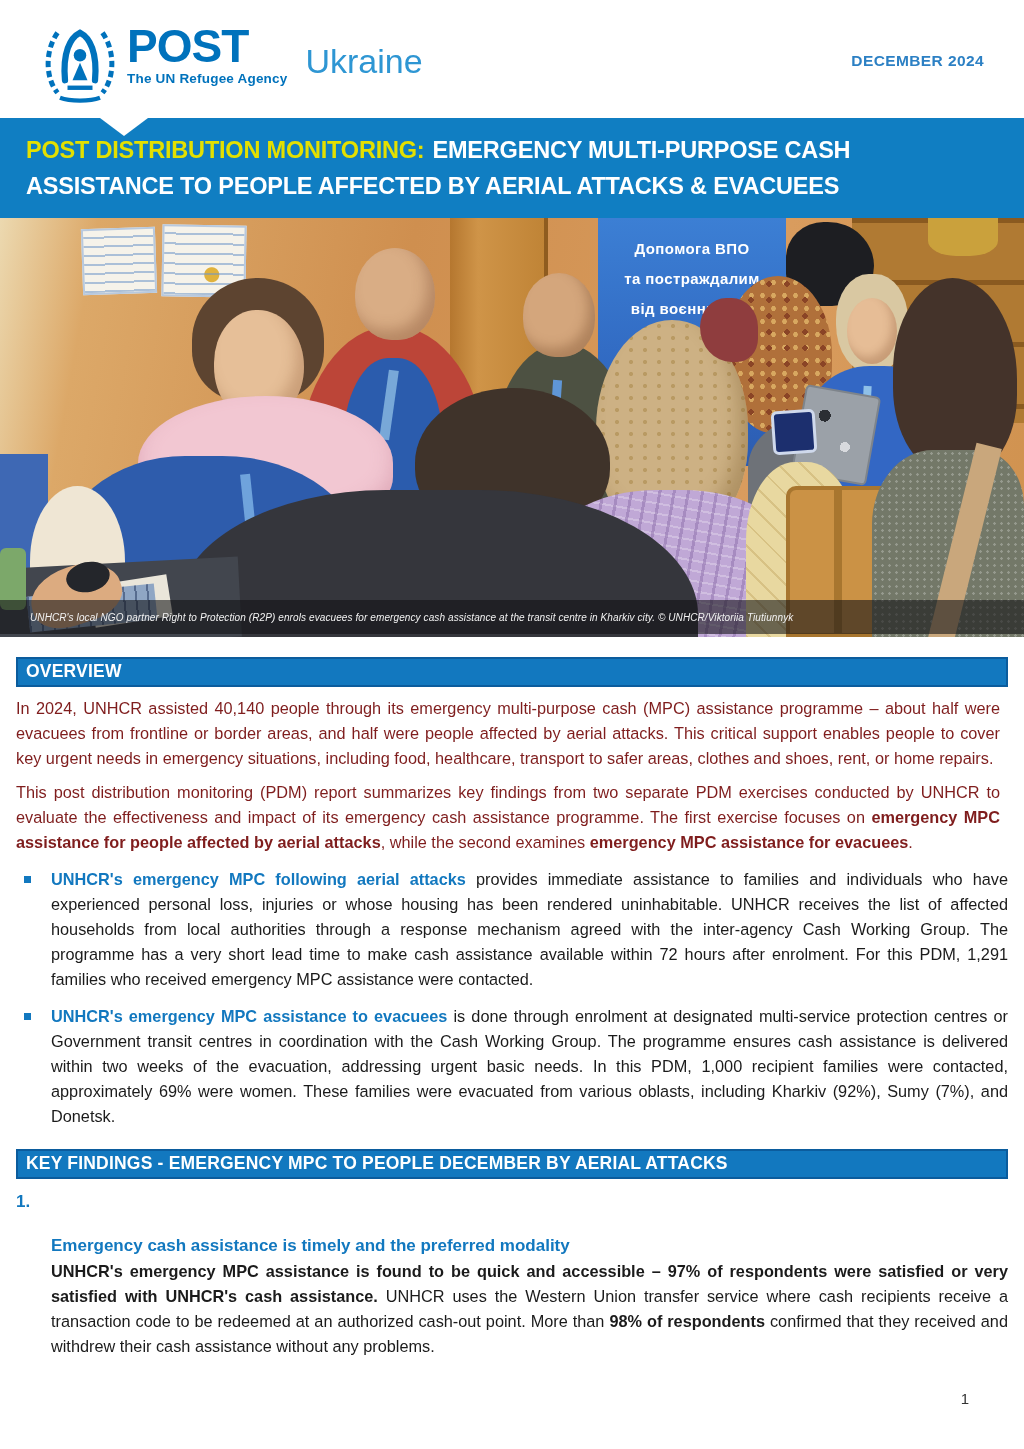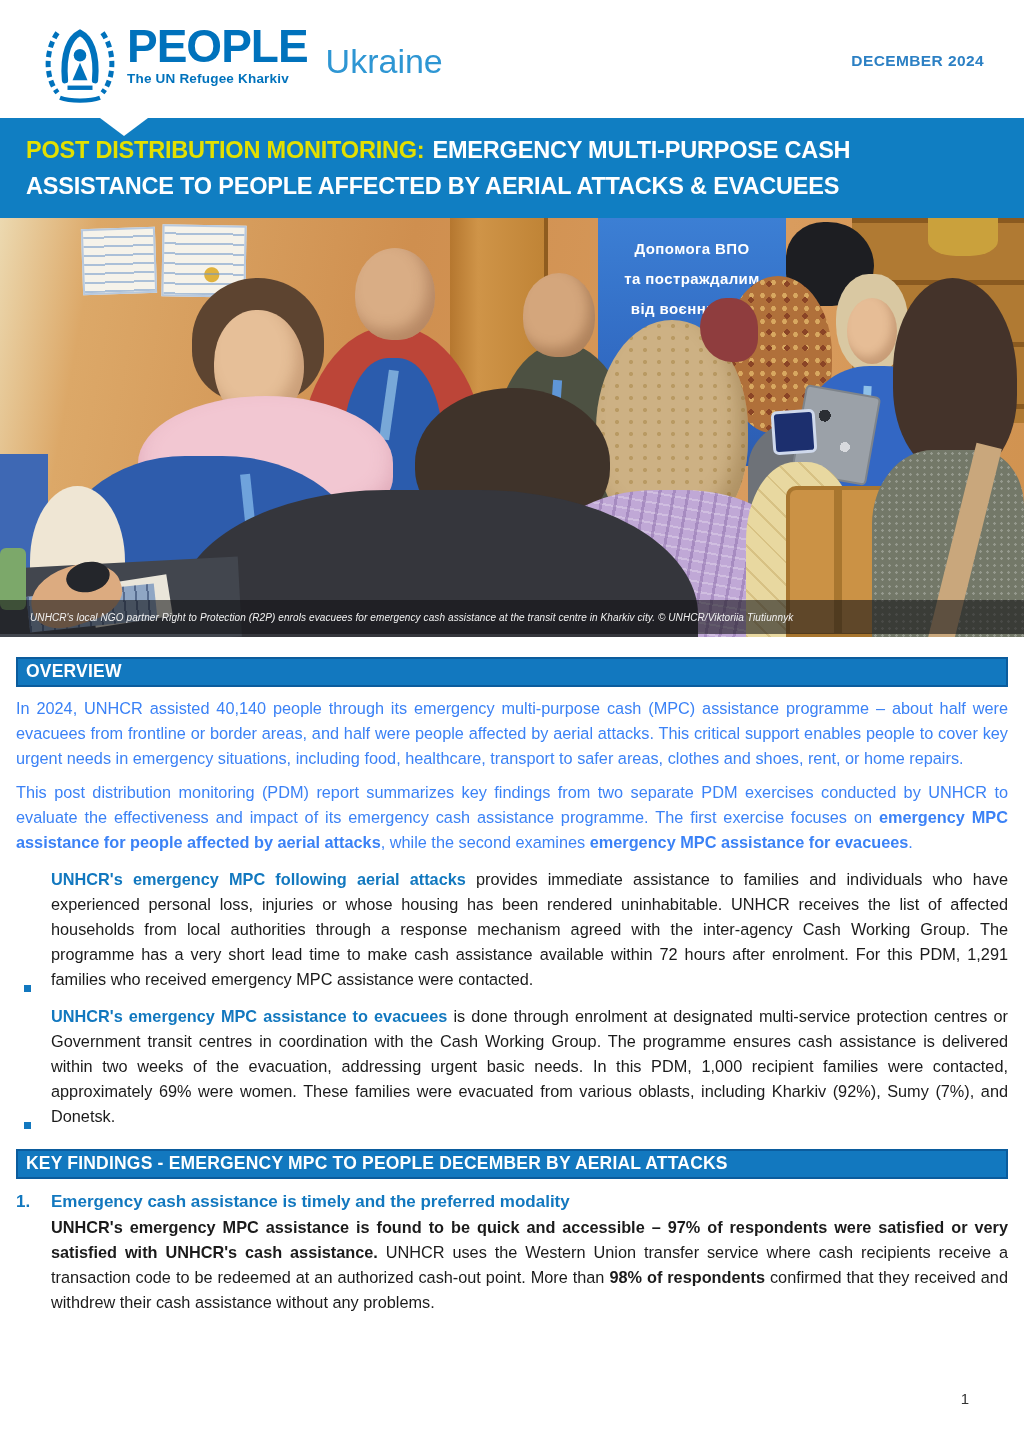--- a/index.html
+++ b/index.html
@@ -105,29 +105,29 @@
   .caption-bar{left:0;top:382px;width:1024px;height:34px;background:rgba(18,18,20,.58);z-index:10;
            display:flex;align-items:center;box-sizing:border-box;padding:0 30px;}
   .caption-text{color:#f2f2f2;font-style:italic;font-size:10px;letter-spacing:0.1px;white-space:nowrap;}
 
   
   .content{padding:0 16px;}
   .section-bar{background:#1278BF;border:2px solid #0B5C9D;color:#ffffff;font-weight:bold;font-size:17.5px;
                padding:2px 8px 3px 8px;letter-spacing:0.2px;}
   .overview-bar{margin-top:20px;}
   .kf-bar{margin-top:20px;}
-  .body-p{font-size:16.3px;line-height:25px;text-align:justify;color:#3b82f6;margin:9px 0 0 0;}
+  .body-p{font-size:16.3px;line-height:25px;text-align:justify;color:#7f1d1d;margin:9px 8px 0 0;}
   .b{font-weight:bold;}
-  .bullet-row{display:flex;margin-top:12px;align-items:flex-end;}
+  .bullet-row{display:flex;margin-top:12px;}
   .bullet-sq{width:7px;height:7px;background:#1278BF;margin:9px 0 0 8px;flex:none;}
   .bullet-text{margin-left:20px;font-size:16.3px;line-height:25px;text-align:justify;color:#1b1b1b;}
   .lead-blue{color:#1278BF;font-weight:bold;}
   .finding{display:flex;margin-top:10px;}
   .finding-num{color:#1278BF;font-weight:bold;font-size:17px;width:35px;flex:none;line-height:26px;}
-  .finding-main{flex:1;}
+  .finding-main{flex:1;margin-top:44px;}
   .finding-title{color:#1278BF;font-weight:bold;font-size:17px;line-height:26px;}
   .finding-text{font-size:16.3px;line-height:25px;text-align:justify;color:#1b1b1b;}
   .page-num{position:absolute;right:55px;top:1390px;font-size:15px;color:#333333;}
 </style>
 </head>
 <body>
 
 <div class="page">
 
   <div class="header">
@@ -135,22 +135,22 @@
       <svg class="emblem-svg" viewBox="0 0 64 66">
         <path d="M14 8 C4 22 4 44 14 56" fill="none" stroke="#0072BC" stroke-width="4" stroke-dasharray="5 3"></path>
         <path d="M50 8 C60 22 60 44 50 56" fill="none" stroke="#0072BC" stroke-width="4" stroke-dasharray="5 3"></path>
         <path d="M20 46 C18 24 24 12 32 8 C40 12 46 24 44 46" fill="none" stroke="#0072BC" stroke-width="5" stroke-linecap="round"></path>
         <circle cx="32" cy="26" r="5" fill="#0072BC"></circle>
         <path d="M32 32 L26 46 L38 46 Z" fill="#0072BC"></path>
         <path d="M22 52 H42" stroke="#0072BC" stroke-width="3.5" fill="none"></path>
         <path d="M16 60 C24 63 40 63 48 60" stroke="#0072BC" stroke-width="3.5" fill="none"></path>
       </svg>
       <div class="wordmark">
-        <div class="unhcr-word">PEOPLE</div>
-        <div class="tagline">The UN Refugee Kharkiv</div>
+        <div class="unhcr-word">POST</div>
+        <div class="tagline">The UN Refugee Agency</div>
       </div>
       <div class="country">Ukraine</div>
     </div>
     <div class="date">DECEMBER 2024</div>
   </div>
 
   <div class="title-banner">
     <div class="notch"></div>
     <div class="title-lines">
       <span class="t-yellow">POST DISTRIBUTION MONITORING:</span><span class="t-white gap-l">EMERGENCY MULTI-PURPOSE CASH</span><br>

